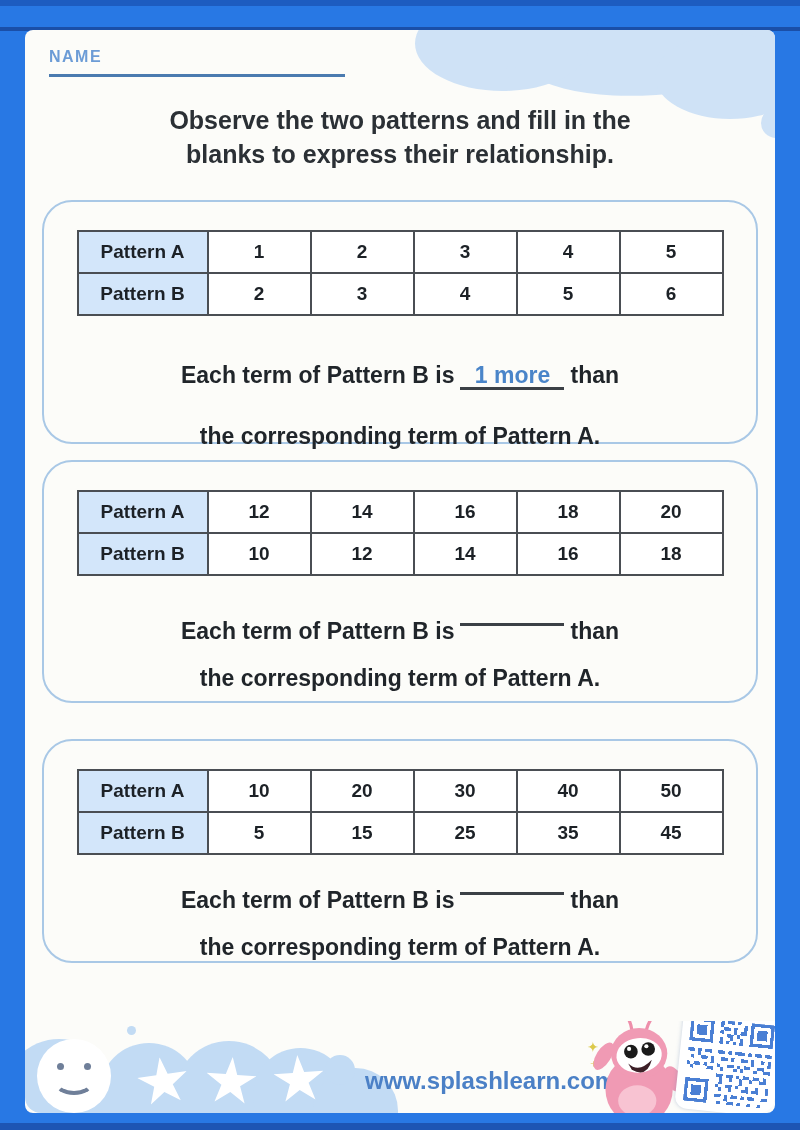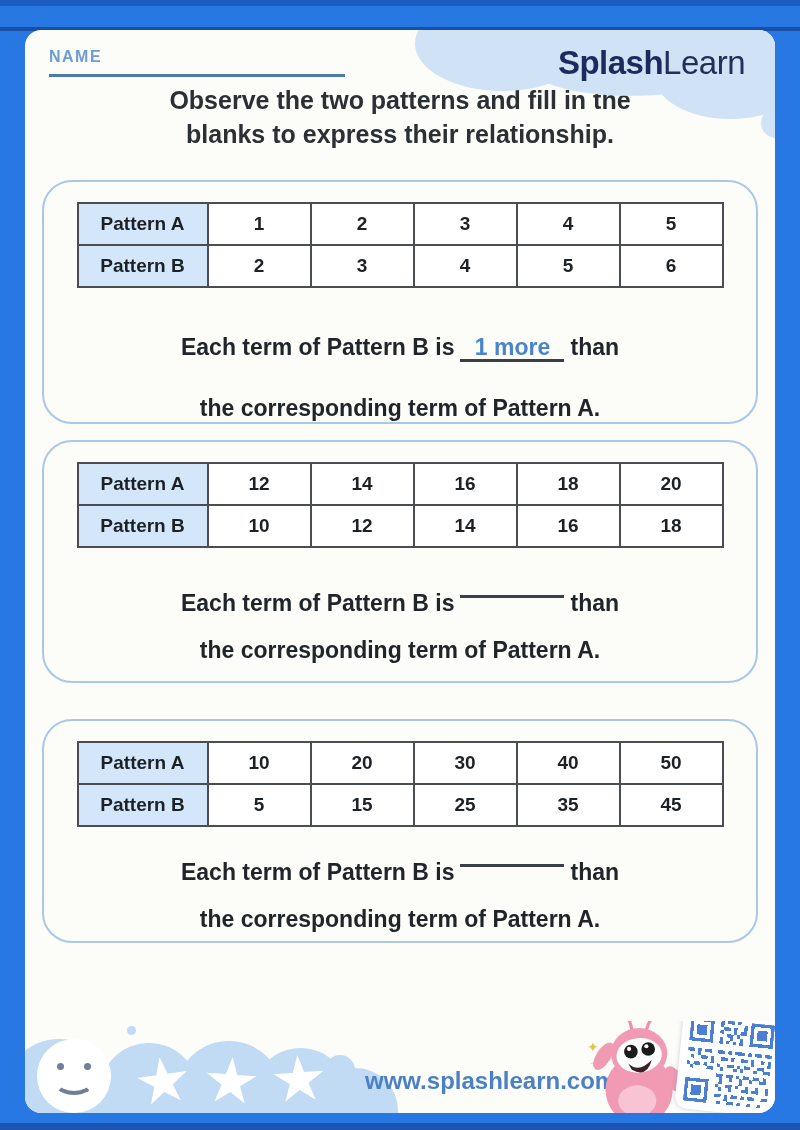--- a/index.html
+++ b/index.html
@@ -10,22 +10,22 @@
     position:relative; width:800px; height:1130px;
     background:linear-gradient(#1d5cc0 0 6px, #2878e4 6px calc(100% - 7px), #1d55b4 calc(100% - 7px));
     overflow:hidden;
   }
   .top-shadow-line {
     position:absolute; left:0; right:0; top:27px; height:4px;
     background:#1a4fa8; z-index:0;
   }
   .card {
     position:absolute; left:25px; right:25px; top:30px; bottom:17px;
-    background:#fcfcf9; border-radius:16px; overflow:hidden; z-index:1;
-    padding-top:44px;
+    background:#fcfcf9; border-radius:8px; overflow:hidden; z-index:1;
+    padding-top:64px;
   }
 
   
   .name-label {
     position:absolute; top:18px; left:24px;
     font-size:16px; font-weight:bold; letter-spacing:1.5px; color:#6c9cd6;
   }
   .name-line {
     position:absolute; top:44px; left:24px; width:296px;
     border-top:3px solid #4b7bb0;
@@ -54,21 +54,21 @@
   
   .qbox {
     width:716px; margin:0 auto; border:2px solid #a9c8e6; border-radius:30px;
     padding-top:20px;
   }
   .b1 { margin-top:28px; height:244px; }
   .b2 { margin-top:16px; height:243px; }
   .b3 { margin-top:36px; height:224px; }
 
   table.ptable {
-    border-collapse:collapse; margin:0 auto; table-layout:fixed;
+    border-collapse:collapse; margin:8px auto; table-layout:fixed;
   }
   .ptable th, .ptable td {
     border:2px solid #4a4e53; height:42px; text-align:center;
     font-size:19px; font-weight:bold; color:#1c2126;
   }
   .ptable th { width:130px; background:#d3e6fa; }
   .ptable td { width:103px; background:#ffffff; }
 
   .sentence { text-align:center; font-size:23px; font-weight:bold; color:#20252a; }
   .b1 .sentence, .b2 .sentence { margin-top:34px; }
@@ -140,23 +140,20 @@
       <div class="blob lc1"></div>
       <div class="blob lc2"></div>
       <div class="blob lc3"></div>
       <div class="blob lc4"></div>
       <div class="blob lcdot"></div>
     </div>
 
     <div class="name-label">NAME</div>
     <div class="name-line"></div>
 
-    <div class="logo">
-      <span class="logo-bold">Splash</span><span class="logo-light">Learn</span>
-    </div>
 
 
     <div class="instructions">
       <div>Observe the two patterns and fill in the</div>
       <div>blanks to express their relationship.</div>
     </div>
 
     <section class="qbox b1">
       <table class="ptable">
         <tbody>

